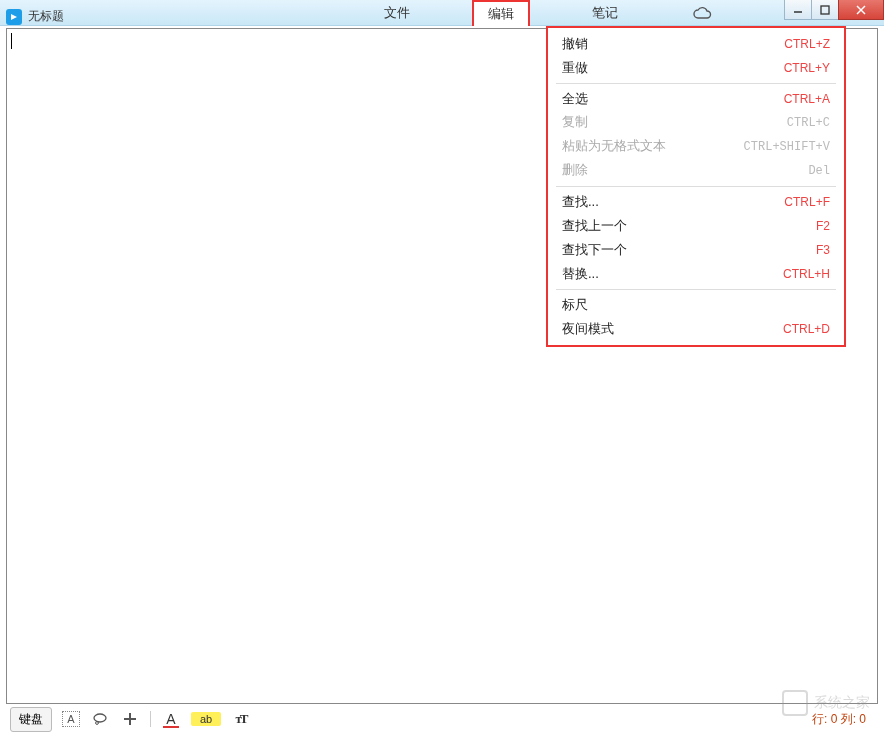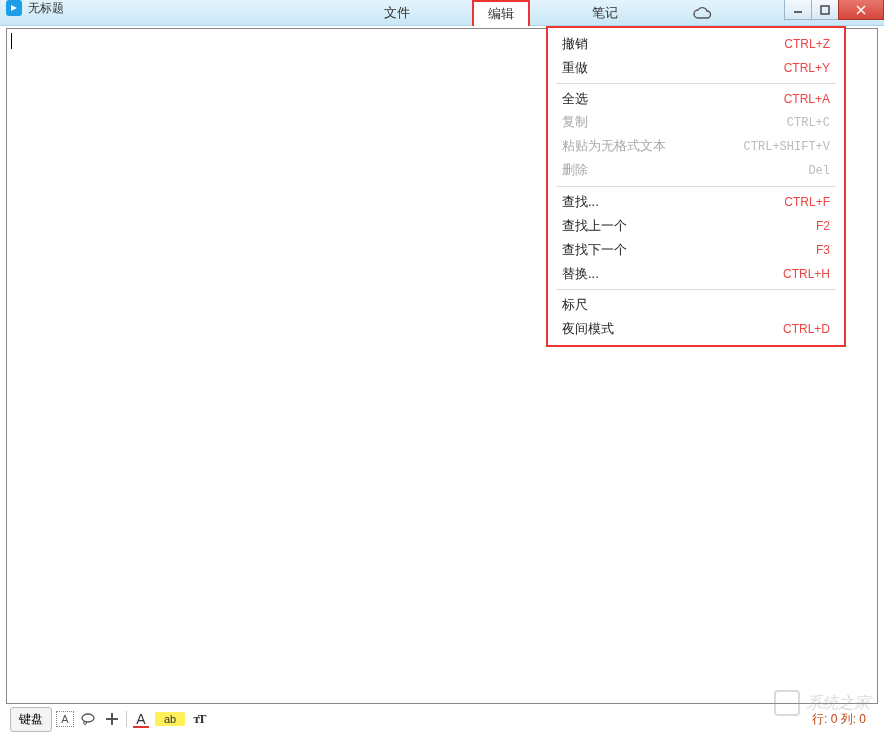--- a/index.html
+++ b/index.html
@@ -15,21 +15,21 @@
   width: 884px;
   height: 736px;
   background: #fff;
   position: relative;
 }
 .titlebar {
   height: 26px;
   background: linear-gradient(to bottom, #e4f4fd, #c9e7f7);
   border-bottom: 1px solid #b0d4e8;
   display: flex;
-  align-items: flex-start;
+  align-items: flex-end;
   padding-left: 6px;
   position: relative;
 }
 .app-icon {
   width: 16px; height: 16px;
   background: #1e9ee8;
   border-radius: 3px;
   display: inline-flex;
   align-items: center;
   justify-content: center;
@@ -123,21 +123,21 @@
 .dd-sep { height: 1px; background: #ddd; margin: 3px 6px; }
 .shortcut { color: #ef4444; font-size: 12px; }
 .dd-item.disabled .shortcut { color: #bbb; }
 
 .statusbar {
   position: absolute;
   left: 6px; right: 6px; bottom: 4px;
   height: 26px;
   display: flex;
   align-items: center;
-  gap: 4px;
+  gap: 10px;
   padding: 0 4px;
   background: #fff;
 }
 .sb-btn {
   padding: 3px 8px;
   border: 1px solid #bbb;
   border-radius: 3px;
   background: #f4f4f4;
   font-size: 12px;
 }
@@ -161,24 +161,23 @@
 .sb-status {
   margin-left: auto;
   color: #c2410c;
   font-size: 12px;
   padding-right: 8px;
 }
 .watermark {
   position: absolute;
   right: 14px; bottom: 20px;
   color: rgba(150,150,150,0.35);
-  font-size: 16px;
+  font-size: 14px;
   display: flex; align-items: center; gap: 6px;
   pointer-events: none;
-  font-style: italic;
 }
 .watermark .wm-icon {
   width: 26px; height: 26px;
   border: 2px solid rgba(150,150,150,0.35);
   border-radius: 4px;
 }
 </style>
 </head>
 <body>
 

